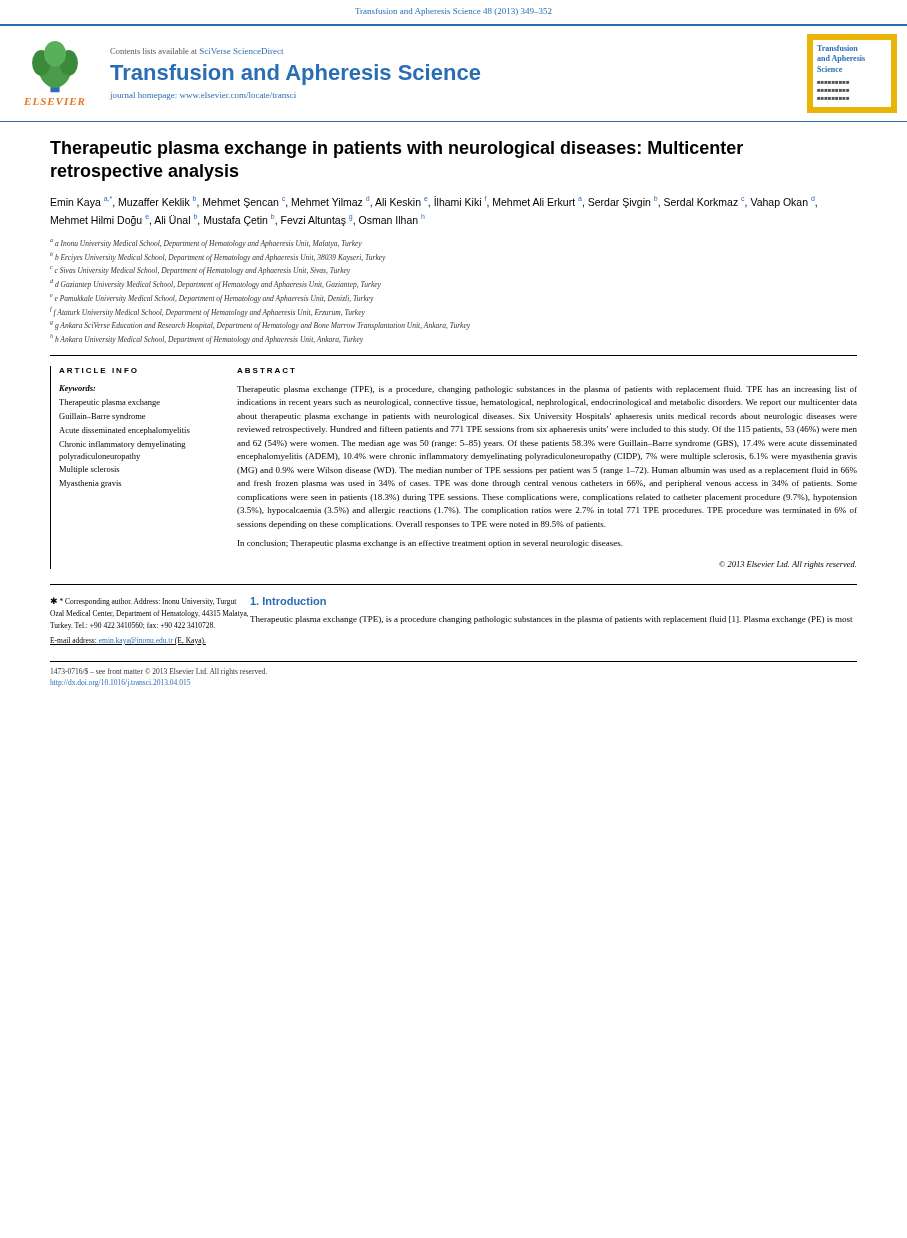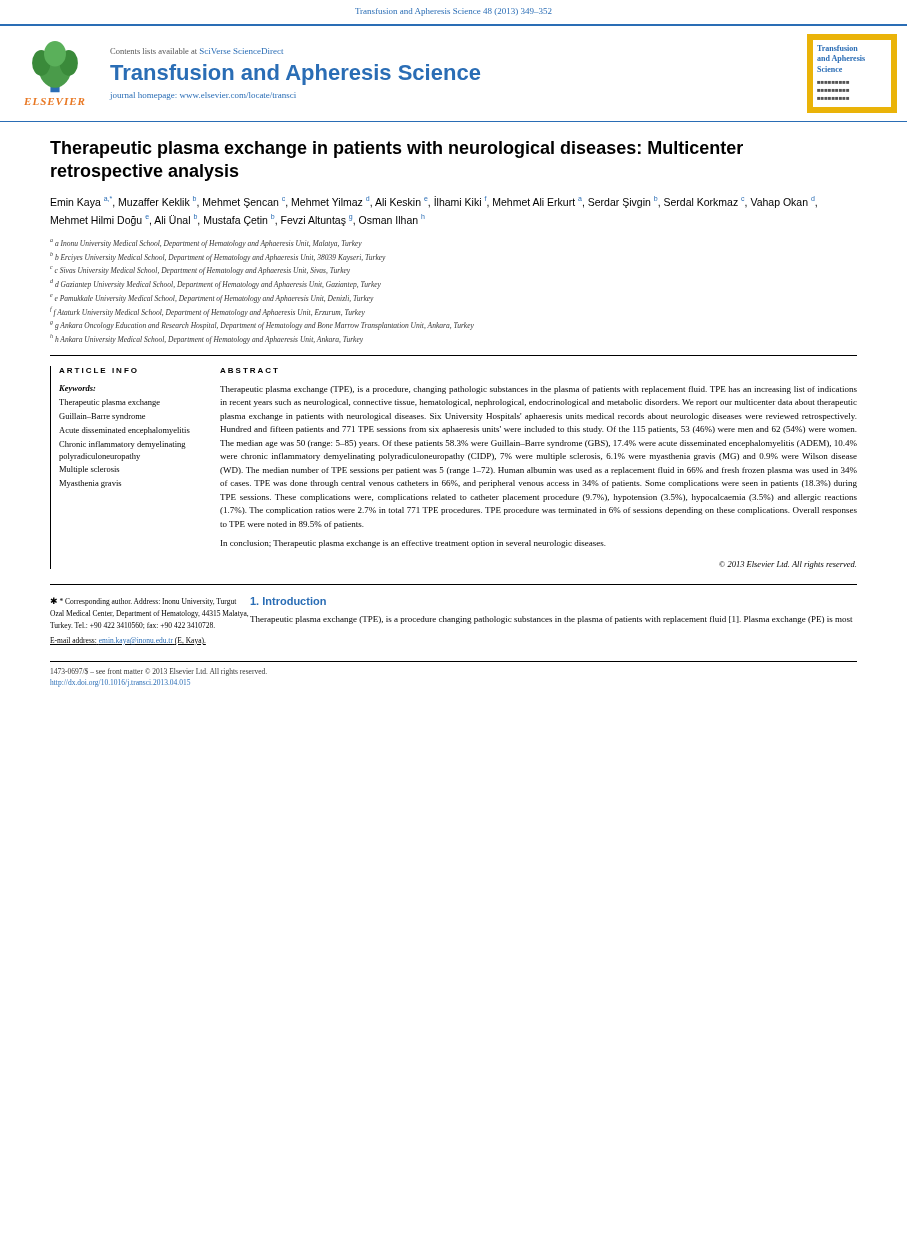--- a/index.html
+++ b/index.html
@@ -152,21 +152,21 @@
     
     .divider {
       border: none;
       border-top: 1px solid #000;
       margin: 10px 0;
     }
 
     
     .two-col {
       display: flex;
-      gap: 20px;
+      gap: 37px;
       margin-top: 10px;
     }
 
     .left-col {
       width: 150px;
       flex-shrink: 0;
     }
 
     .right-col {
       flex: 1;
@@ -342,21 +342,21 @@
     Ali Ünal <sup class="author-sup">b</sup>, Mustafa Çetin <sup class="author-sup">b</sup>, Fevzi Altuntaş <sup class="author-sup">g</sup>, Osman Ilhan <sup class="author-sup">h</sup>
   </div>
 
   <div class="affiliations">
     <div class="aff-line"><sup class="aff-sup">a</sup> <span>a Inonu University Medical School, Department of Hematology and Aphaeresis Unit, Malatya, Turkey</span></div>
     <div class="aff-line"><sup class="aff-sup">b</sup> <span>b Erciyes University Medical School, Department of Hematology and Aphaeresis Unit, 38039 Kayseri, Turkey</span></div>
     <div class="aff-line"><sup class="aff-sup">c</sup> <span>c Sivas University Medical School, Department of Hematology and Aphaeresis Unit, Sivas, Turkey</span></div>
     <div class="aff-line"><sup class="aff-sup">d</sup> <span>d Gaziantep University Medical School, Department of Hematology and Aphaeresis Unit, Gaziantep, Turkey</span></div>
     <div class="aff-line"><sup class="aff-sup">e</sup> <span>e Pamukkale University Medical School, Department of Hematology and Aphaeresis Unit, Denizli, Turkey</span></div>
     <div class="aff-line"><sup class="aff-sup">f</sup> <span>f Ataturk University Medical School, Department of Hematology and Aphaeresis Unit, Erzurum, Turkey</span></div>
-    <div class="aff-line"><sup class="aff-sup">g</sup> <span>g Ankara Oncology Education and Research Hospital, Department of Hematology and Bone Marrow Transplantation Unit, Ankara, Turkey</span></div>
+    <div class="aff-line"><sup class="aff-sup">g</sup> <span>g Ankara SciVerse Education and Research Hospital, Department of Hematology and Bone Marrow Transplantation Unit, Ankara, Turkey</span></div>
     <div class="aff-line"><sup class="aff-sup">h</sup> <span>h Ankara University Medical School, Department of Hematology and Aphaeresis Unit, Ankara, Turkey</span></div>
   </div>
 
   <hr class="divider">
 
   <div class="two-col">
 
     <div class="left-col left-border-info">
       <div class="article-info-title">ARTICLE INFO</div>
       <div class="keywords-label">Keywords:</div>
@@ -394,16 +394,16 @@
 
     <div class="intro-col">
       <div class="intro-heading">1. Introduction</div>
       <div class="intro-text">
         <span>Therapeutic plasma exchange (TPE), is a procedure changing pathologic substances in the plasma of patients with replacement fluid [1]. Plasma exchange (PE) is most</span>
       </div>
     </div>
   </div>
 
   <div class="page-footer">
-    <div class="footer-issn">1473-0697/$ – see front matter © 2013 Elsevier Ltd. All rights reserved.</div>
+    <div class="footer-issn">1473-0716/$ – see front matter © 2013 Elsevier Ltd. All rights reserved.</div>
     <div class="footer-doi">http://dx.doi.org/10.1016/j.transci.2013.04.015</div>
   </div>
 </div>
 
 </body></html>

